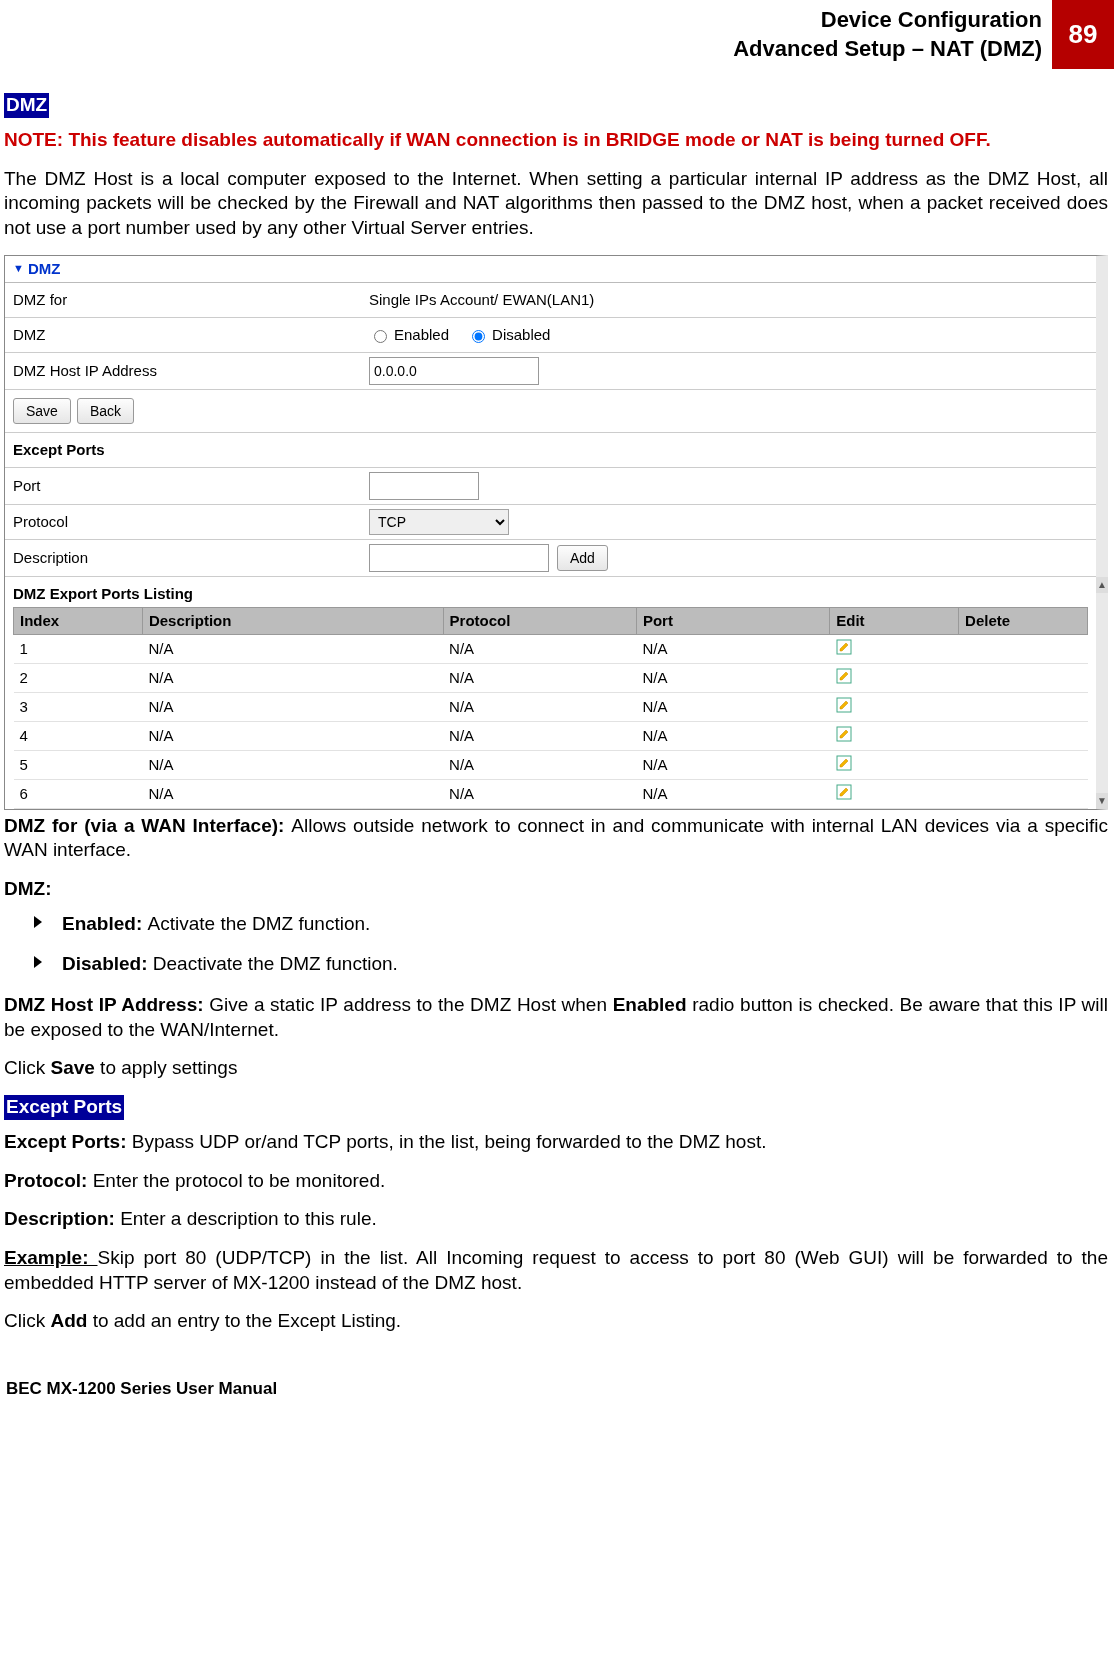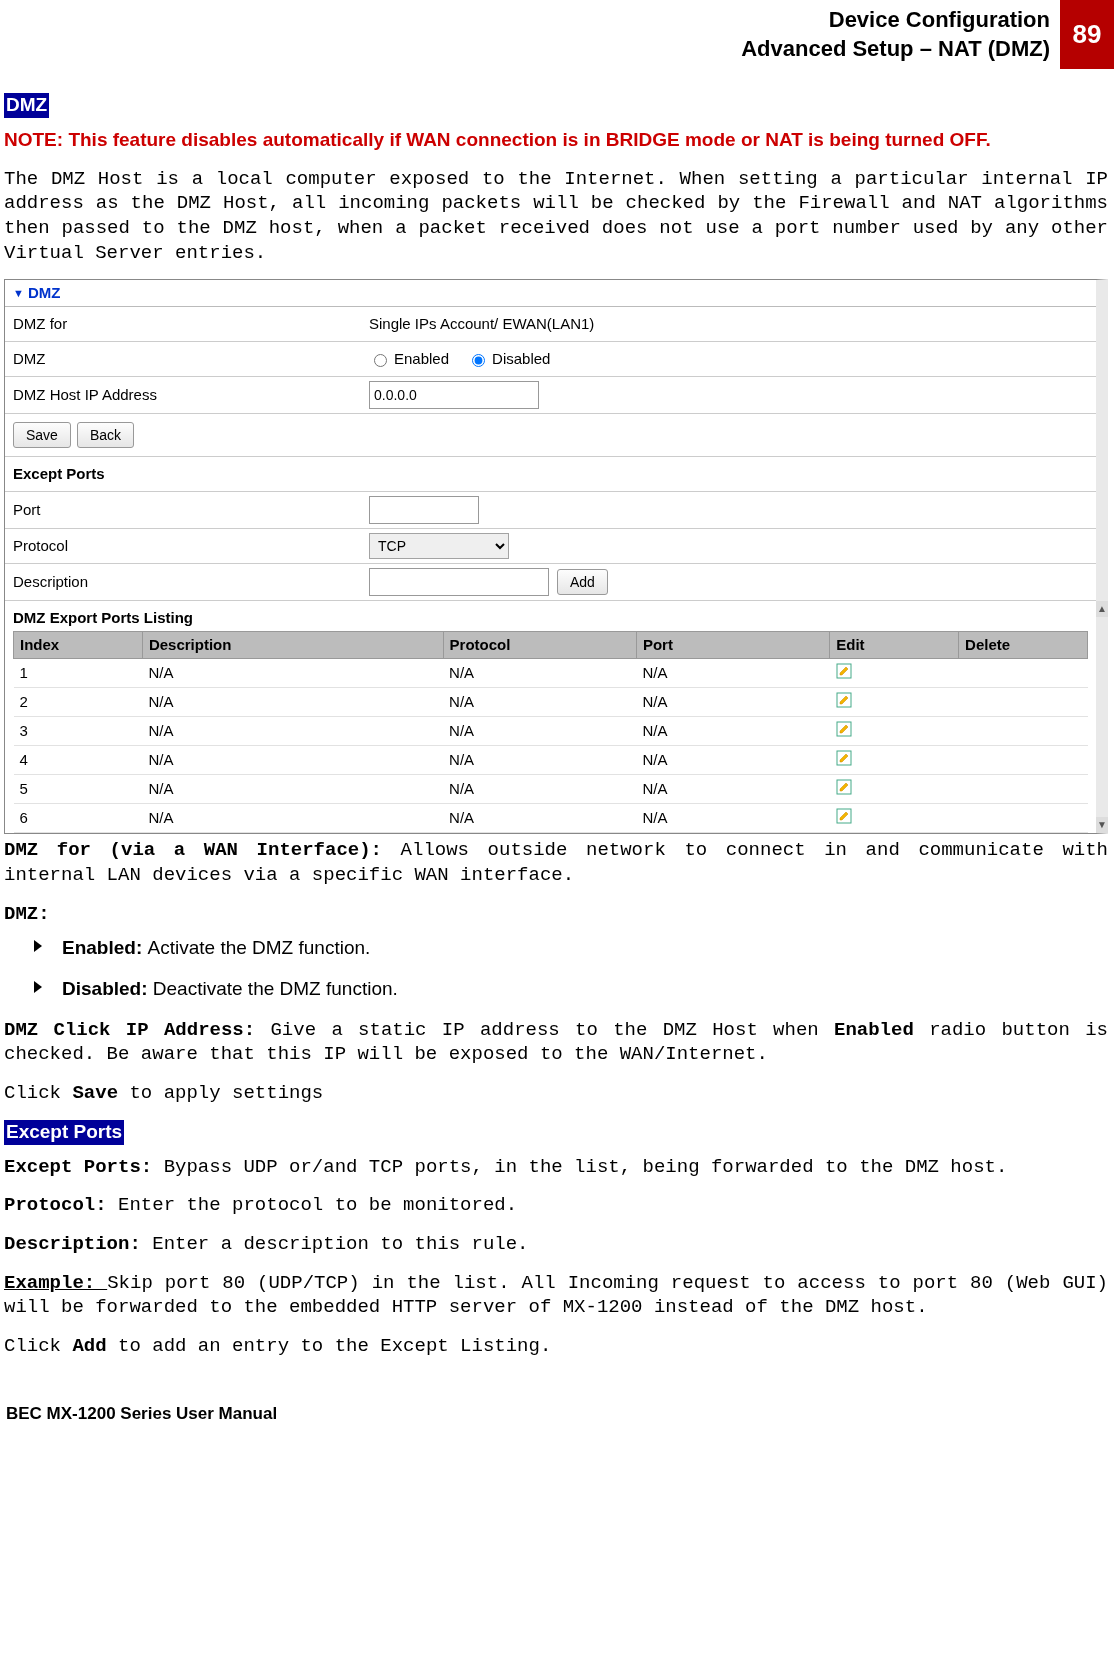--- a/index.html
+++ b/index.html
@@ -22,21 +22,21 @@
     text-align: right;
     padding: 6px 10px 6px 0;
     font-weight: bold;
     font-size: 22px;
   }
   .header-num {
     background: #b50000;
     color: #fff;
     font-weight: bold;
     font-size: 26px;
-    width: 54px;
+    width: 62px;
     display: flex;
     align-items: center;
     justify-content: center;
   }
   .content {
     padding: 0 6px 0 4px;
   }
   .hilite {
     background: #000099;
     color: #fff;
@@ -46,21 +46,20 @@
   }
   .note {
     color: #cc0000;
     font-weight: bold;
     text-align: justify;
     margin: 10px 0 14px 0;
   }
   .para {
     text-align: justify;
     margin: 0 0 14px 0;
-    font-family: Liberation Mono, monospace;
   }
   .screenshot {
     border: 1px solid #888;
     border-right-width: 12px;
     border-right-color: #e9e9e9;
     margin-bottom: 4px;
     font-size: 15px;
     line-height: 1.2;
     background: #fff;
   }
@@ -364,21 +363,21 @@
     <div class="bi">
       <span class="tri"></span>
       <span><b>Enabled: </b><span>Activate the DMZ function.</span></span>
     </div>
     <div class="bi">
       <span class="tri"></span>
       <span><b>Disabled: </b><span>Deactivate the DMZ function.</span></span>
     </div>
   </div>
 
-  <p class="para"><b>DMZ Click IP Address: </b><span>Give a static IP address to the DMZ Host when </span><b>Enabled</b><span> radio button is checked. Be aware that this IP will be exposed to the WAN/Internet.</span></p>
+  <p class="para"><b>DMZ Host IP Address: </b><span>Give a static IP address to the DMZ Host when </span><b>Enabled</b><span> radio button is checked. Be aware that this IP will be exposed to the WAN/Internet.</span></p>
 
   <p class="para"><span>Click </span><b>Save</b><span> to apply settings</span></p>
 
   <span class="hilite">Except Ports</span>
 
   <p class="para" style="margin-top:10px"><b>Except Ports: </b><span>Bypass UDP or/and TCP ports, in the list, being forwarded to the DMZ host.</span></p>
 
 
   <p class="para"><b>Protocol: </b><span>Enter the protocol to be monitored.</span></p>
 

